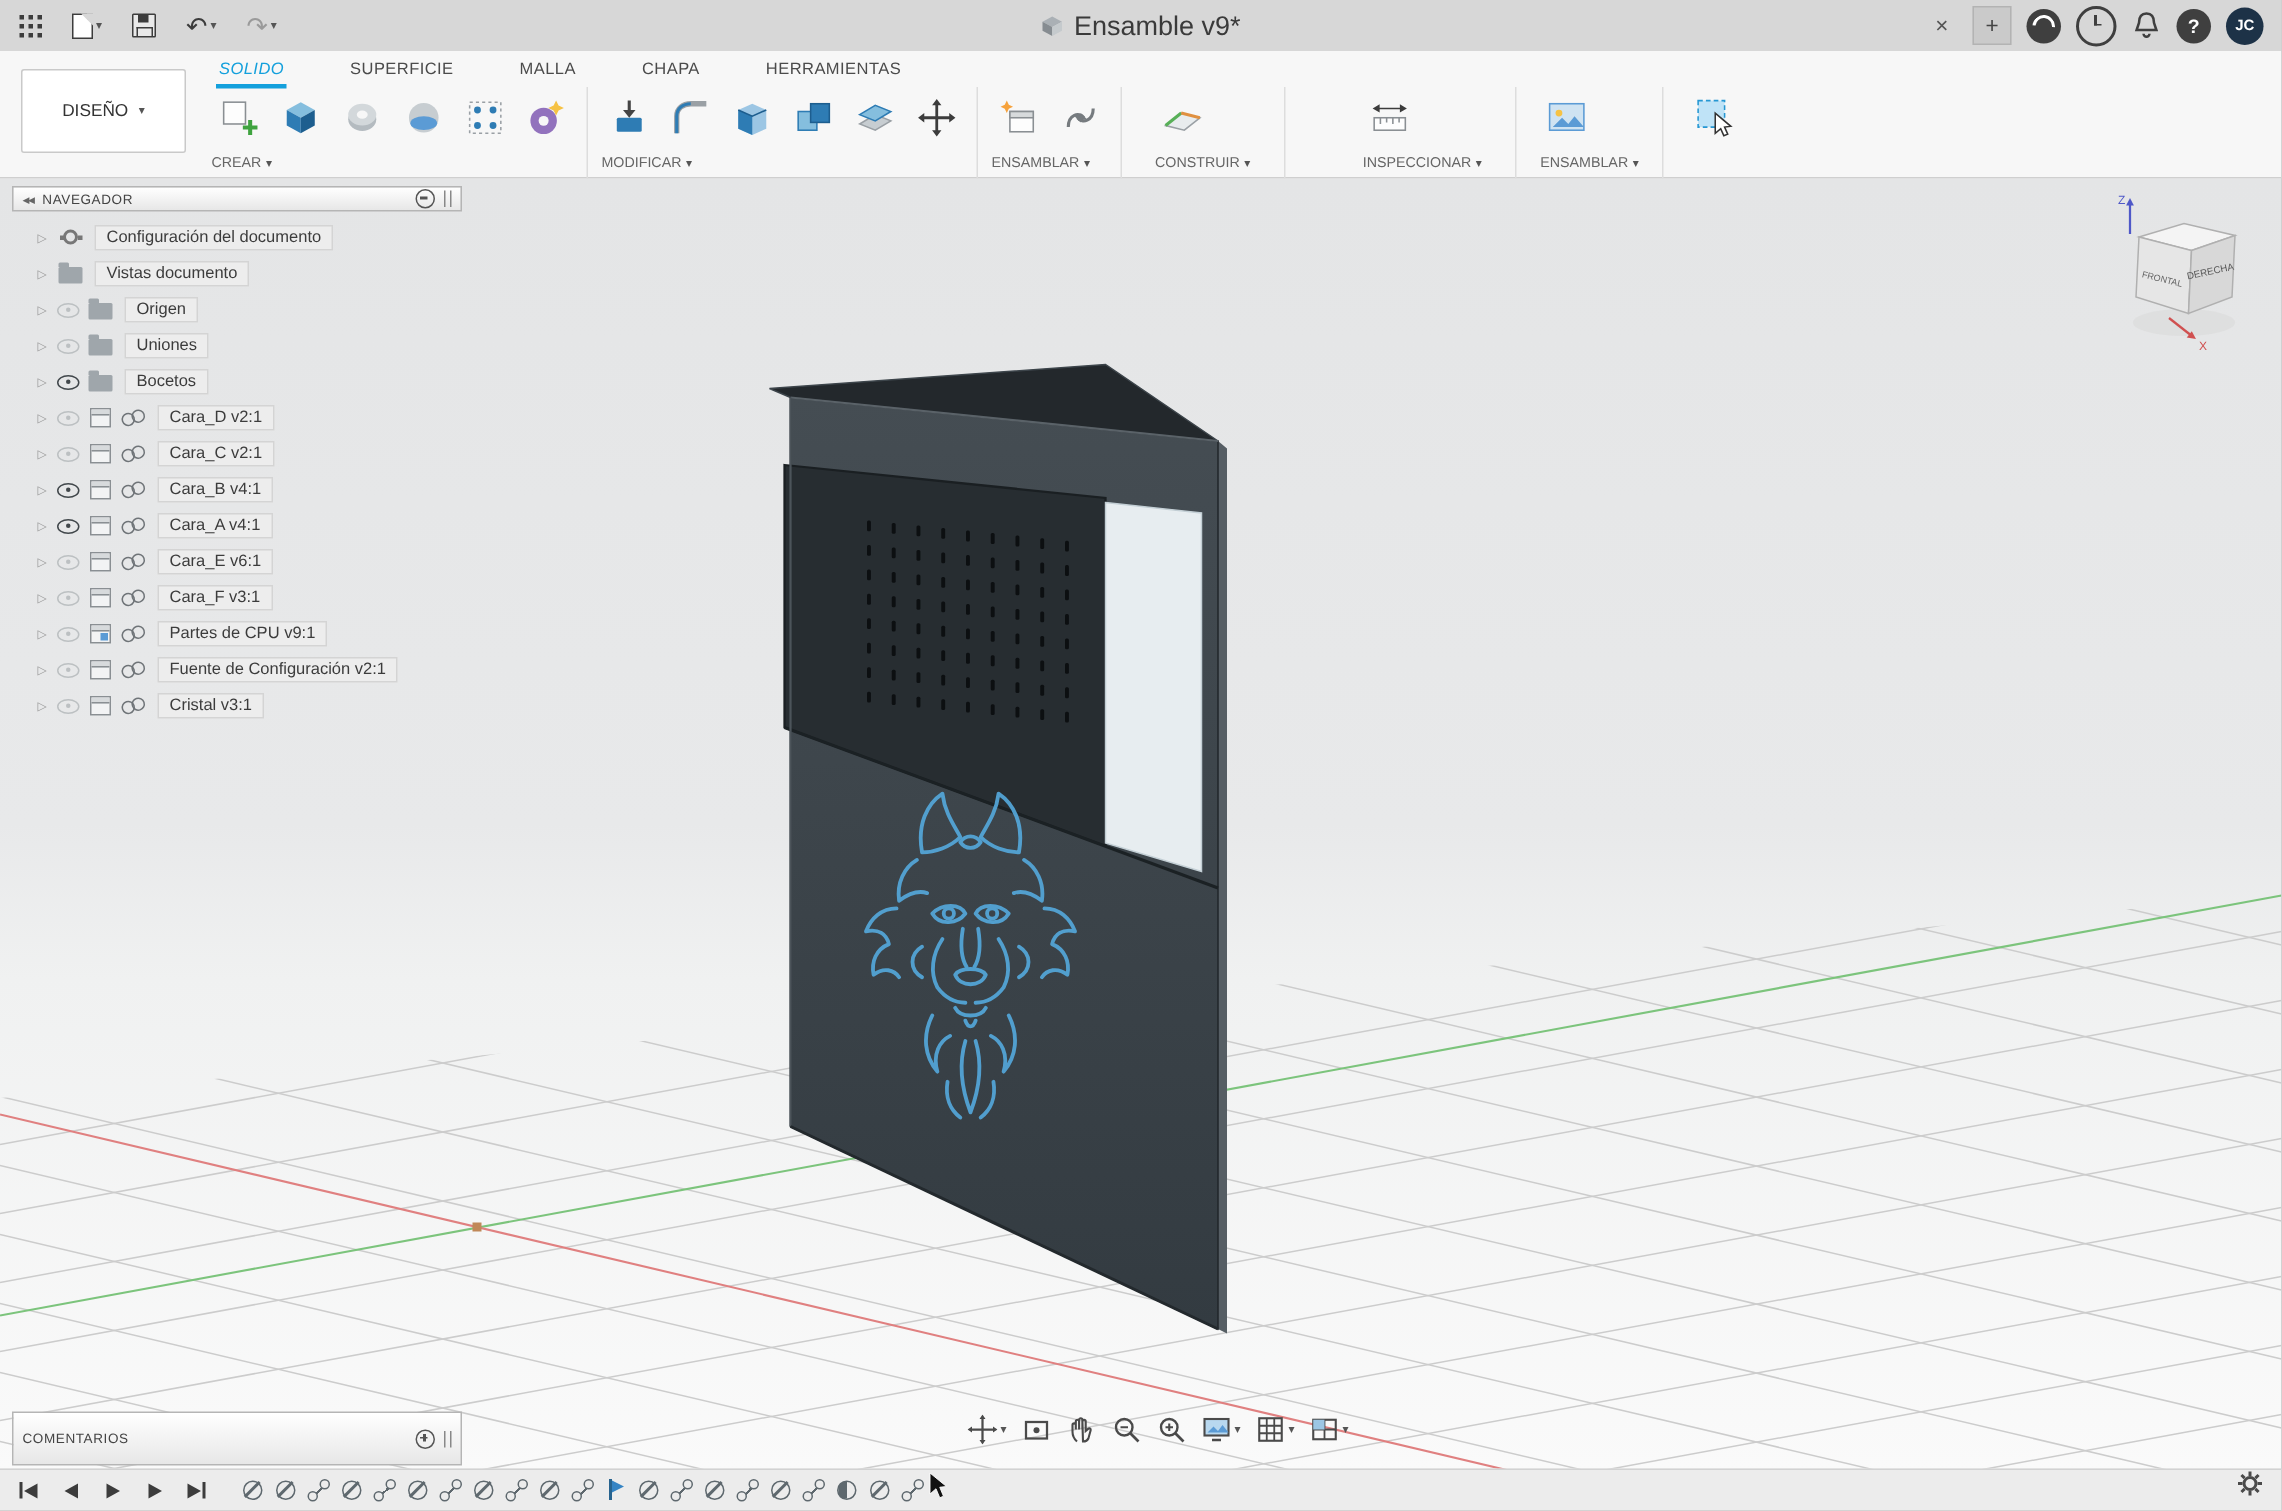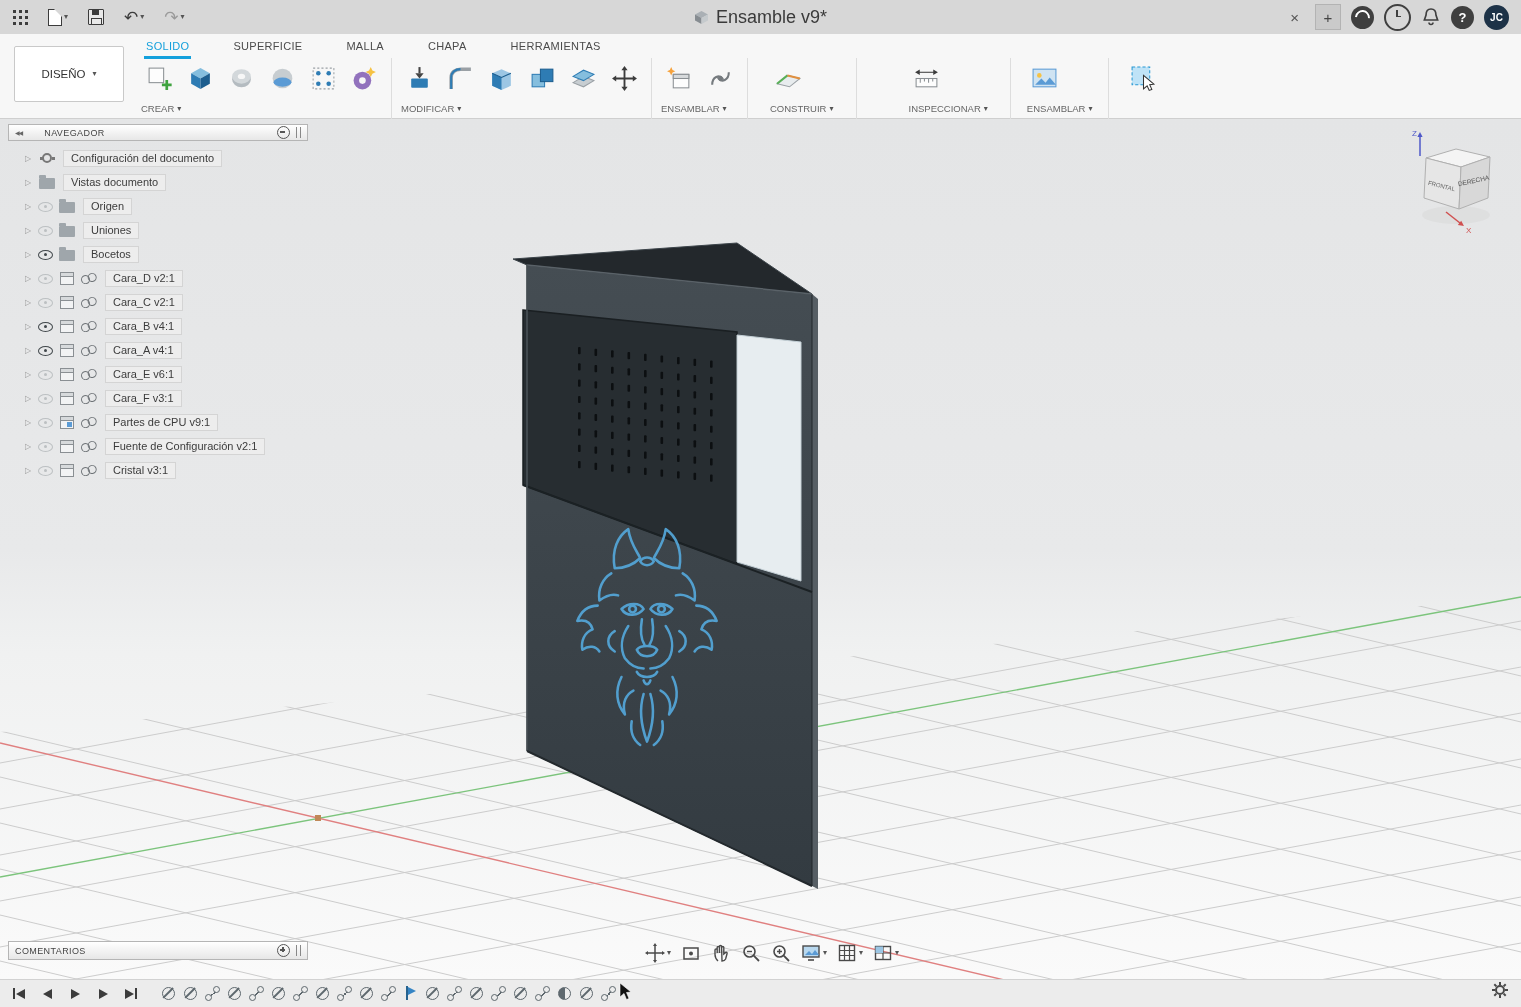--- a/index.html
+++ b/index.html
@@ -31,39 +31,39 @@
   .circ.clock::after{content:"";position:absolute;left:10px;top:10px;width:5px;height:1.6px;background:#3f3f3f;}
   .circ.help{color:#fff;font-size:13px;font-weight:bold;}
   .avatar{width:25px;height:25px;border-radius:50%;background:#1d3247;color:#fff;font-size:10px;font-weight:bold;display:flex;align-items:center;justify-content:center;cursor:pointer;}
   .bell-svg{display:block;}
 
   
   .ribbon{position:absolute;top:34px;left:0;right:0;height:84px;background:#f7f7f7;border-bottom:1px solid #cfcfcf;}
   .design-box{position:absolute;left:14px;top:12px;width:108px;height:54px;background:#fff;border:1px solid #c9c9c9;border-radius:2px;display:flex;align-items:center;justify-content:center;gap:7px;font-size:11.5px;color:#333;cursor:pointer;}
   .rtabs{position:absolute;left:144px;top:3px;display:flex;gap:40px;}
   .rtab{font-size:11px;color:#4b4b4b;letter-spacing:.3px;padding:3px 2px 4px;cursor:pointer;border-bottom:3px solid transparent;}
-  .rtab.active{color:#14a0dc;border-bottom-color:#14a0dc;}
+  .rtab.active{color:#14a0dc;border-bottom-color:#14a0dc;font-style:italic;}
   .rgroups{position:absolute;left:132px;top:22px;display:flex;align-items:flex-start;}
   .rgroup{display:flex;flex-direction:column;align-items:flex-start;padding:0 9px;}
   .ricons{display:flex;gap:5px;height:44px;align-items:center;}
   .tool{width:36px;height:38px;border:none;background:transparent;padding:3px;cursor:pointer;display:flex;align-items:center;justify-content:center;}
   .tool svg{display:block;}
   .rlabel{font-size:9.5px;color:#666;margin-top:3px;display:flex;align-items:center;gap:3px;cursor:pointer;}
   .vsep{width:1px;height:66px;background:#ddd;margin-top:2px;}
 
   
   #scene{position:absolute;top:119px;left:0;}
 
   
   #viewcube{position:absolute;left:1398px;top:126px;cursor:pointer;}
 
   
-  .phead{position:absolute;display:flex;align-items:center;gap:22px;background:linear-gradient(#ffffff,#e7e7e7);border:1px solid #b5b5b5;font-size:9px;color:#444;padding:0 6px;box-sizing:border-box;letter-spacing:.4px;}
+  .phead{position:absolute;display:flex;align-items:center;gap:6px;background:linear-gradient(#ffffff,#e7e7e7);border:1px solid #b5b5b5;font-size:9px;color:#444;padding:0 6px;box-sizing:border-box;letter-spacing:.4px;}
   #nav-head{left:8px;top:124px;width:300px;height:17px;}
-  #comments-head{left:8px;top:941px;width:300px;height:19px;}
+  #comments-head{left:8px;top:941px;width:300px;height:36px;}
   .chev{font-size:6px;color:#666;letter-spacing:-1px;cursor:pointer;}
   .hspace{margin-left:auto;display:flex;align-items:center;gap:6px;}
   .mcirc,.pcirc{width:11px;height:11px;border:1.2px solid #555;border-radius:50%;position:relative;cursor:pointer;}
   .mcirc::after{content:"";position:absolute;left:2px;top:4.2px;width:5px;height:1.4px;background:#555;}
   .pcirc::after{content:"";position:absolute;left:2px;top:4.2px;width:5px;height:1.4px;background:#555;}
   .pcirc::before{content:"";position:absolute;left:4.2px;top:2px;width:1.4px;height:5px;background:#555;}
   .grip{width:3px;height:11px;border-left:1.4px solid #888;border-right:1.4px solid #888;cursor:pointer;}
 
   .tree{position:absolute;left:8px;top:146px;width:320px;}
   .trow{height:24px;display:flex;align-items:center;cursor:pointer;}

